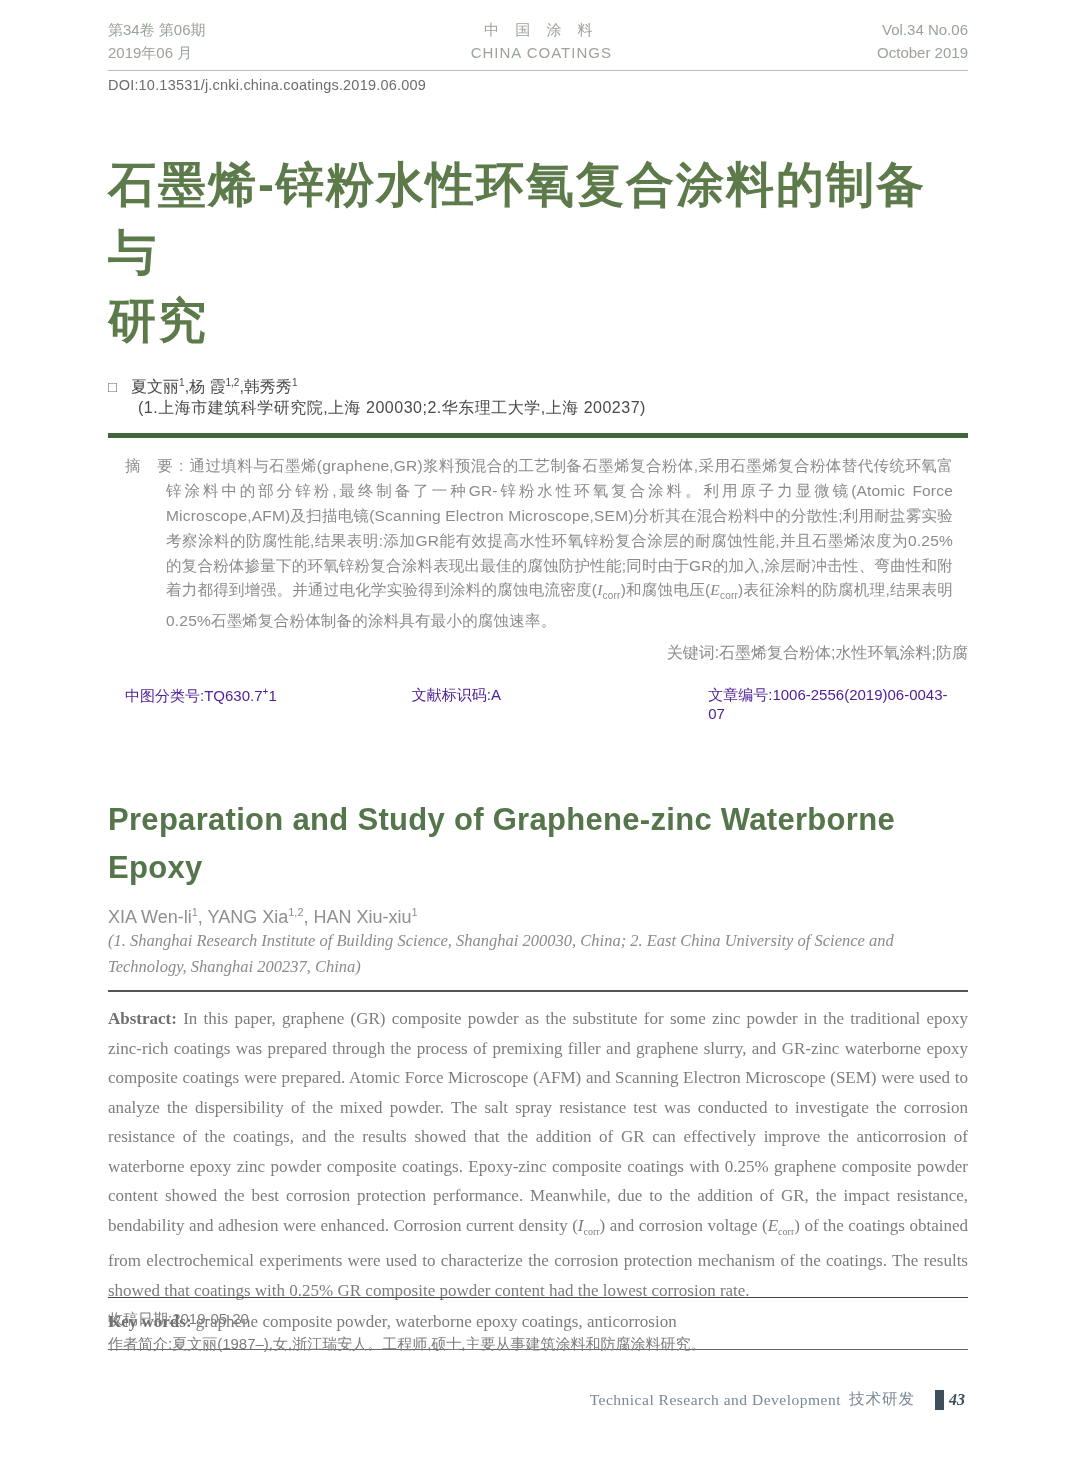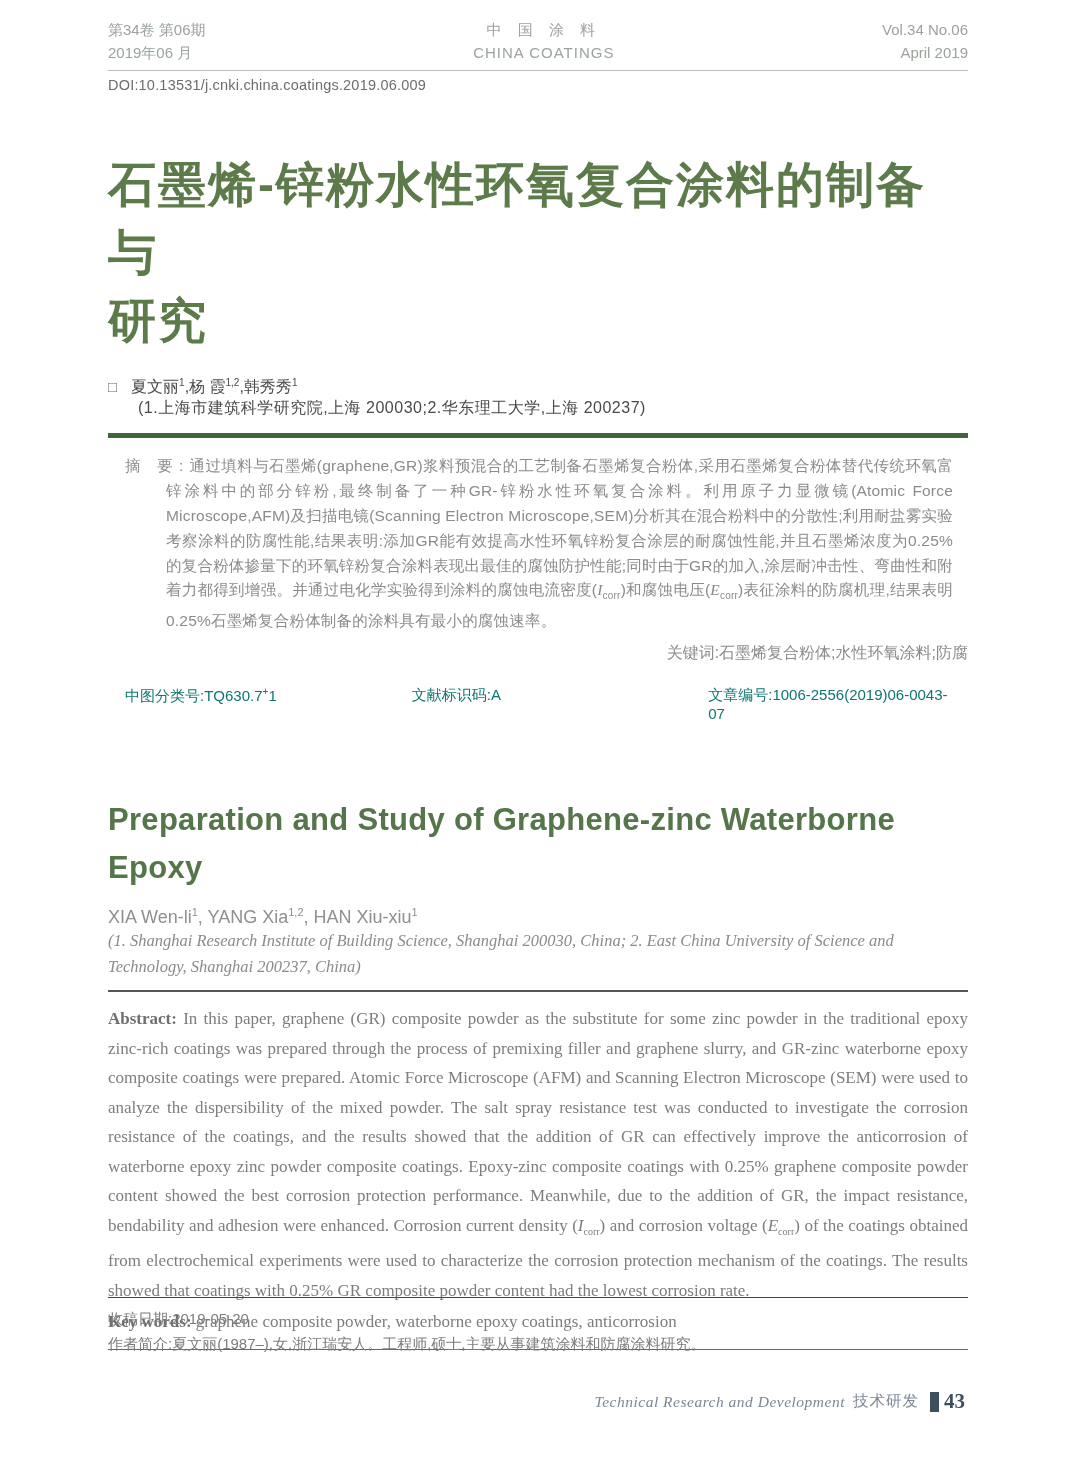--- a/index.html
+++ b/index.html
@@ -53,21 +53,21 @@
     line-height: 24.8px;
     text-align: justify;
     width: 845px;
     letter-spacing: 0.2px;
   }
   .cn-abstract .abs-label { letter-spacing: 6px; }
   .cn-abstract i { font-family: "Liberation Serif", serif; }
   .cn-abstract sub, .en-abstract sub { font-size: 10px; }
   .cn-keywords { margin-top: 9px; padding-left: 17px; font-size: 16px; color: #8b8b8b; text-align: right; }
   .cn-class {
-    margin-top: 22px; padding-left: 17px; font-size: 15px; color: #0f766e;
+    margin-top: 22px; padding-left: 17px; font-size: 15px; color: #4c1d95;
     display: flex; width: 845px;
   }
   .cn-class .clc { width: 300px; }
   .cn-class .doccode { width: 310px; }
   .cn-class sup { font-size: 10px; }
 
   
   .en-title {
     margin-top: 74px;
     color: #55754a;
@@ -114,42 +114,42 @@
     font-size: 15px; color: #7d7d7d; line-height: 25px;
   }
 
   
   .pfooter {
     position: absolute; right: 110px; top: 1389px;
     display: flex; align-items: center;
     color: #7b8794; font-size: 15.5px;
     font-family: "Liberation Serif", serif;
   }
-  .pfooter .f-en { letter-spacing: 0.5px; margin-right: 8px; font-style: italic; }
-  .pfooter .f-cn { margin-right: 11px; letter-spacing: 1px; }
+  .pfooter .f-en { letter-spacing: 0.5px; margin-right: 8px; }
+  .pfooter .f-cn { margin-right: 20px; letter-spacing: 1px; }
   .pfooter .f-bar { width: 9px; height: 20px; background: #3e4f5c; margin-right: 5px; }
-  .pfooter .f-page { font-weight: bold; font-size: 21px; color: #3e4f5c; }
+  .pfooter .f-page { font-style: italic; font-weight: bold; font-size: 16px; color: #3e4f5c; }
 </style>
 </head>
 <body>
 
 <div class="page">
 
   <div class="jheader">
     <div class="col-l">
       <div>第34卷 第06期</div>
       <div>2019年06 月</div>
     </div>
     <div class="col-c">
       <div class="cn-name">中 国 涂 料</div>
       <div class="en-name">CHINA COATINGS</div>
     </div>
     <div class="col-r">
       <div>Vol.34 No.06</div>
-      <div>April 2019</div>
+      <div>October 2019</div>
     </div>
   </div>
   <div class="doi-line">DOI:10.13531/j.cnki.china.coatings.2019.06.009</div>
 
   <h1 class="cn-title">
     <span>石墨烯-锌粉水性环氧复合涂料的制备与</span><br>
     <span>研究</span>
   </h1>
 
   <div class="cn-authors">

